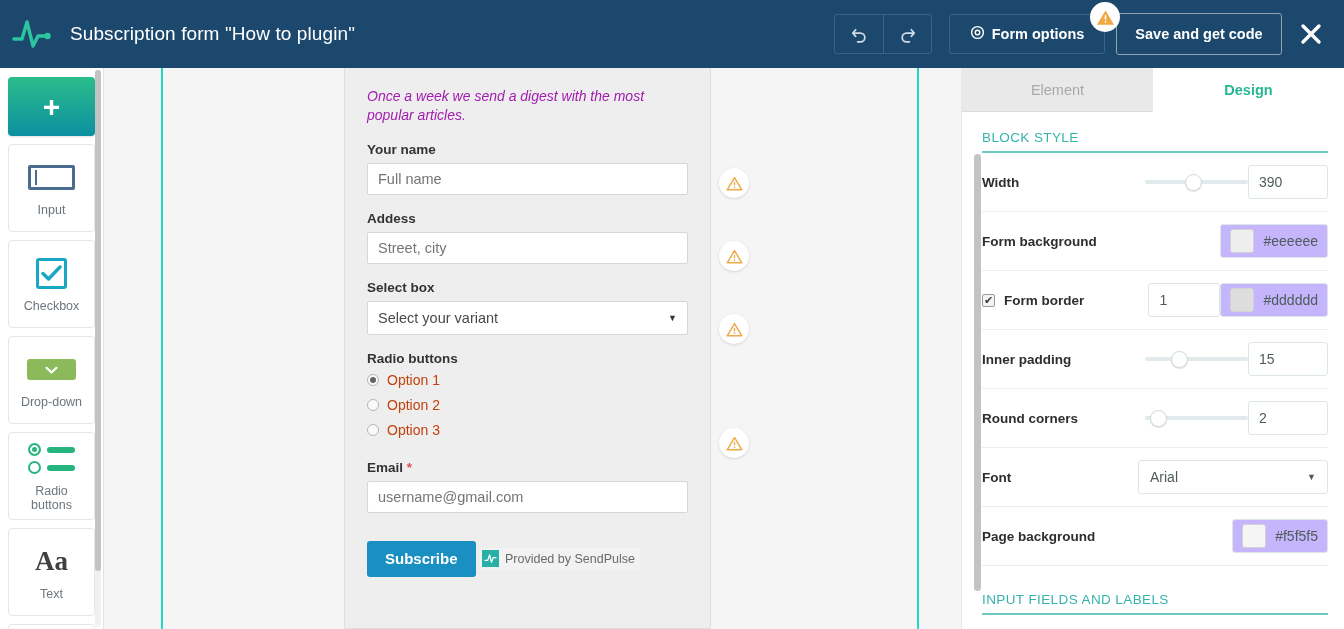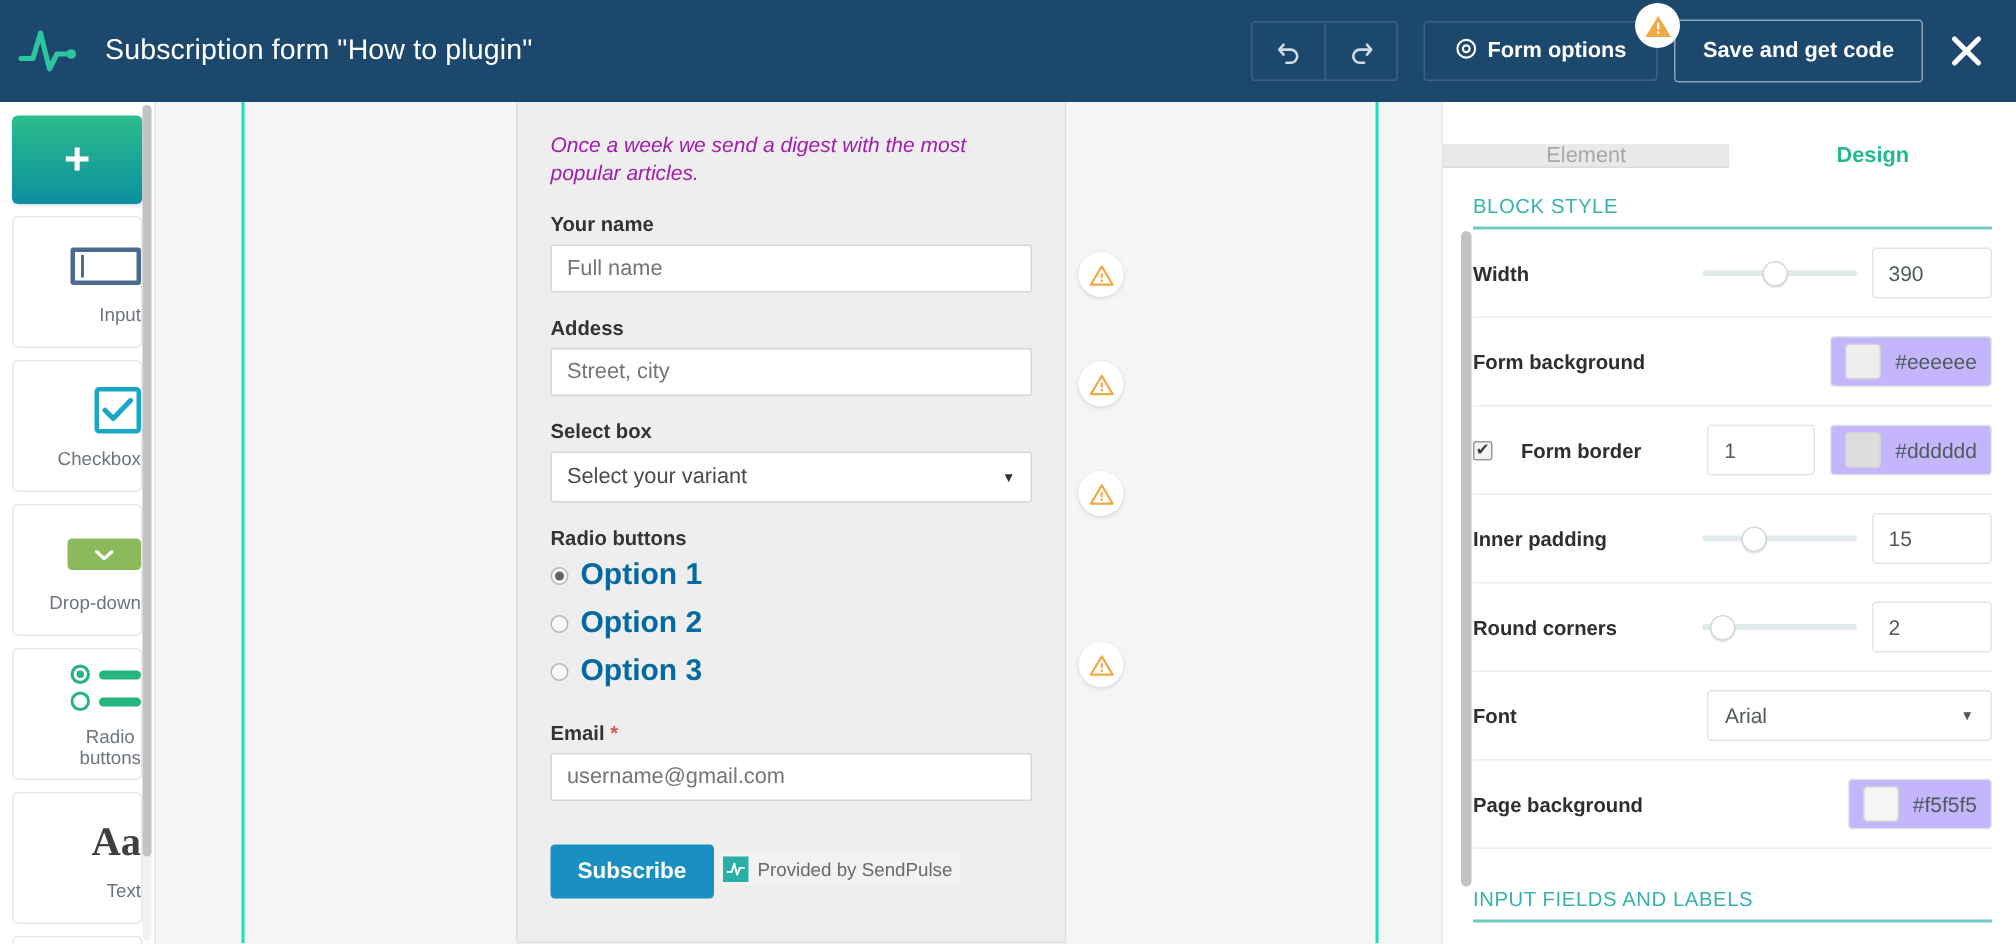--- a/index.html
+++ b/index.html
@@ -78,21 +78,21 @@
     display: flex; align-items: center; justify-content: center;
     cursor: pointer; box-shadow: 0 1px 2px rgba(0,0,0,.12);
   }
   .add-btn .plus {
     color: #fff; font-size: 30px; font-weight: bold; line-height: 1;
   }
   .palette-card {
     margin: 8px 8px 0 8px; height: 88px;
     border: 1px solid #e6e6e6; border-radius: 4px; background: #fff;
     display: flex; flex-direction: column;
-    align-items: flex-end; justify-content: center;
+    align-items: center; justify-content: center;
     cursor: pointer;
   }
   .palette-card .pc-label {
     font-size: 12.5px; color: #6c757d; text-align: center;
     line-height: 14px; margin-top: 7px;
   }
   .pc-icon { height: 36px; display: flex; align-items: center; justify-content: center; }
   .icon-input-box {
     width: 47px; height: 25px; border: 3px solid #4a6c8f; border-radius: 2px;
     background: #fff; display: flex; align-items: center; padding-left: 4px;
@@ -174,21 +174,21 @@
   .radio-row { display: flex; align-items: center; margin-bottom: 9px; }
   .radio-dot {
     width: 12px; height: 12px; border-radius: 50%;
     border: 1px solid #b5b5b5; background: #fafafa; margin-right: 8px;
     display: flex; align-items: center; justify-content: center;
     flex-shrink: 0;
   }
   .radio-dot.sel::after {
     content: ""; width: 6px; height: 6px; border-radius: 50%; background: #636363;
   }
-  .radio-label { font-size: 20px; color: #0369a1; font-weight: bold; }
+  .radio-label { font-size: 14px; color: #c2410c; }
   .subscribe-btn {
     margin-top: 4px; height: 36px; min-width: 107px; padding: 0 18px;
     background: #1a8fc1; color: #ffffff; border: none; border-radius: 3px;
     font-size: 15px; font-weight: bold; cursor: pointer;
     font-family: "Liberation Sans", sans-serif;
   }
   .provided-by {
     margin-top: 19px; display: inline-flex; align-items: center; gap: 6px;
     background: #f2f2f2; padding: 2px 5px 2px 2px;
   }
@@ -205,41 +205,41 @@
     z-index: 4; cursor: pointer;
   }
 
   
   .right-panel {
     position: absolute; left: 961px; top: 68px;
     width: 383px; height: 561px;
     background: #ffffff; overflow: hidden;
     border-left: 1px solid #e8e8e8;
   }
-  .rp-tabs { display: flex; height: 44px; width: 100%; align-items: flex-end; }
+  .rp-tabs { display: flex; height: 44px; width: 100%; }
   .rp-tab {
     flex: 1; display: flex; align-items: center; justify-content: center;
     font-size: 14.5px; cursor: pointer;
   }
   .rp-tab.inactive {
     background: #e9e9e9; color: #a9a9a9;
     box-shadow: inset 0 -1px 0 #dcdcdc;
   }
   .rp-tab.active {
     background: #ffffff; color: #25b893; font-weight: bold;
   }
   .rp-body { padding: 0 16px 0 20px; position: relative; }
   .section-head {
     font-size: 13.5px; color: #37b3ad; letter-spacing: .4px;
     padding-top: 18px; padding-bottom: 6px;
     border-bottom: 2px solid #6fc9c3;
   }
   .prop-row {
     display: flex; align-items: center; min-height: 59px;
-    border-bottom: 1px solid #ededed; gap: 10px;
+    border-bottom: 1px solid #ededed; 
   }
   .prop-label {
     font-size: 13.5px; font-weight: bold; color: #2e2e2e;
     flex-shrink: 0;
   }
   .prop-spacer { flex: 1; }
   .slider {
     position: relative; width: 103px; height: 18px;
     display: flex; align-items: center; flex-shrink: 0;
   }

